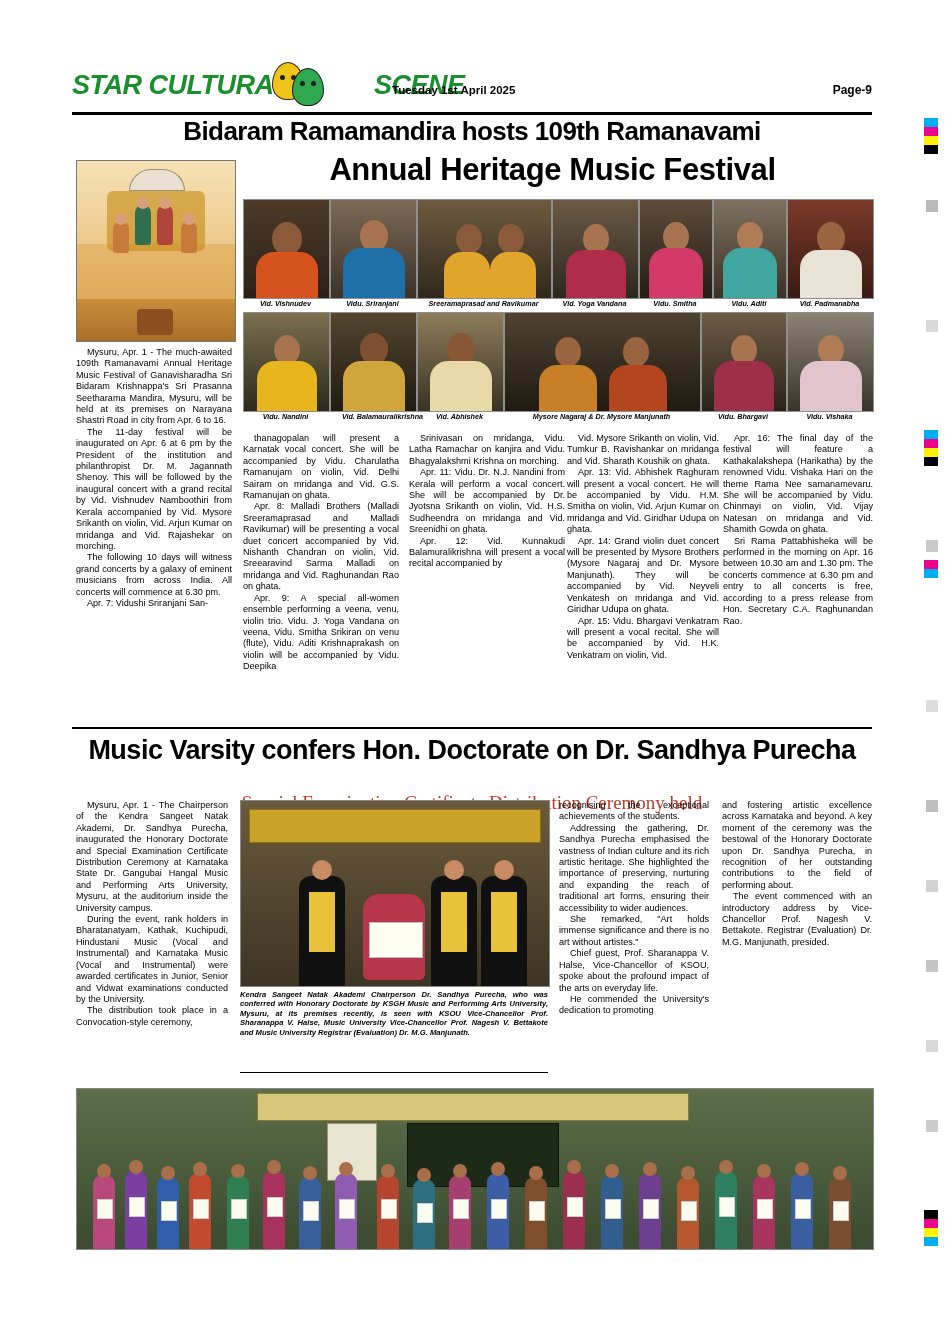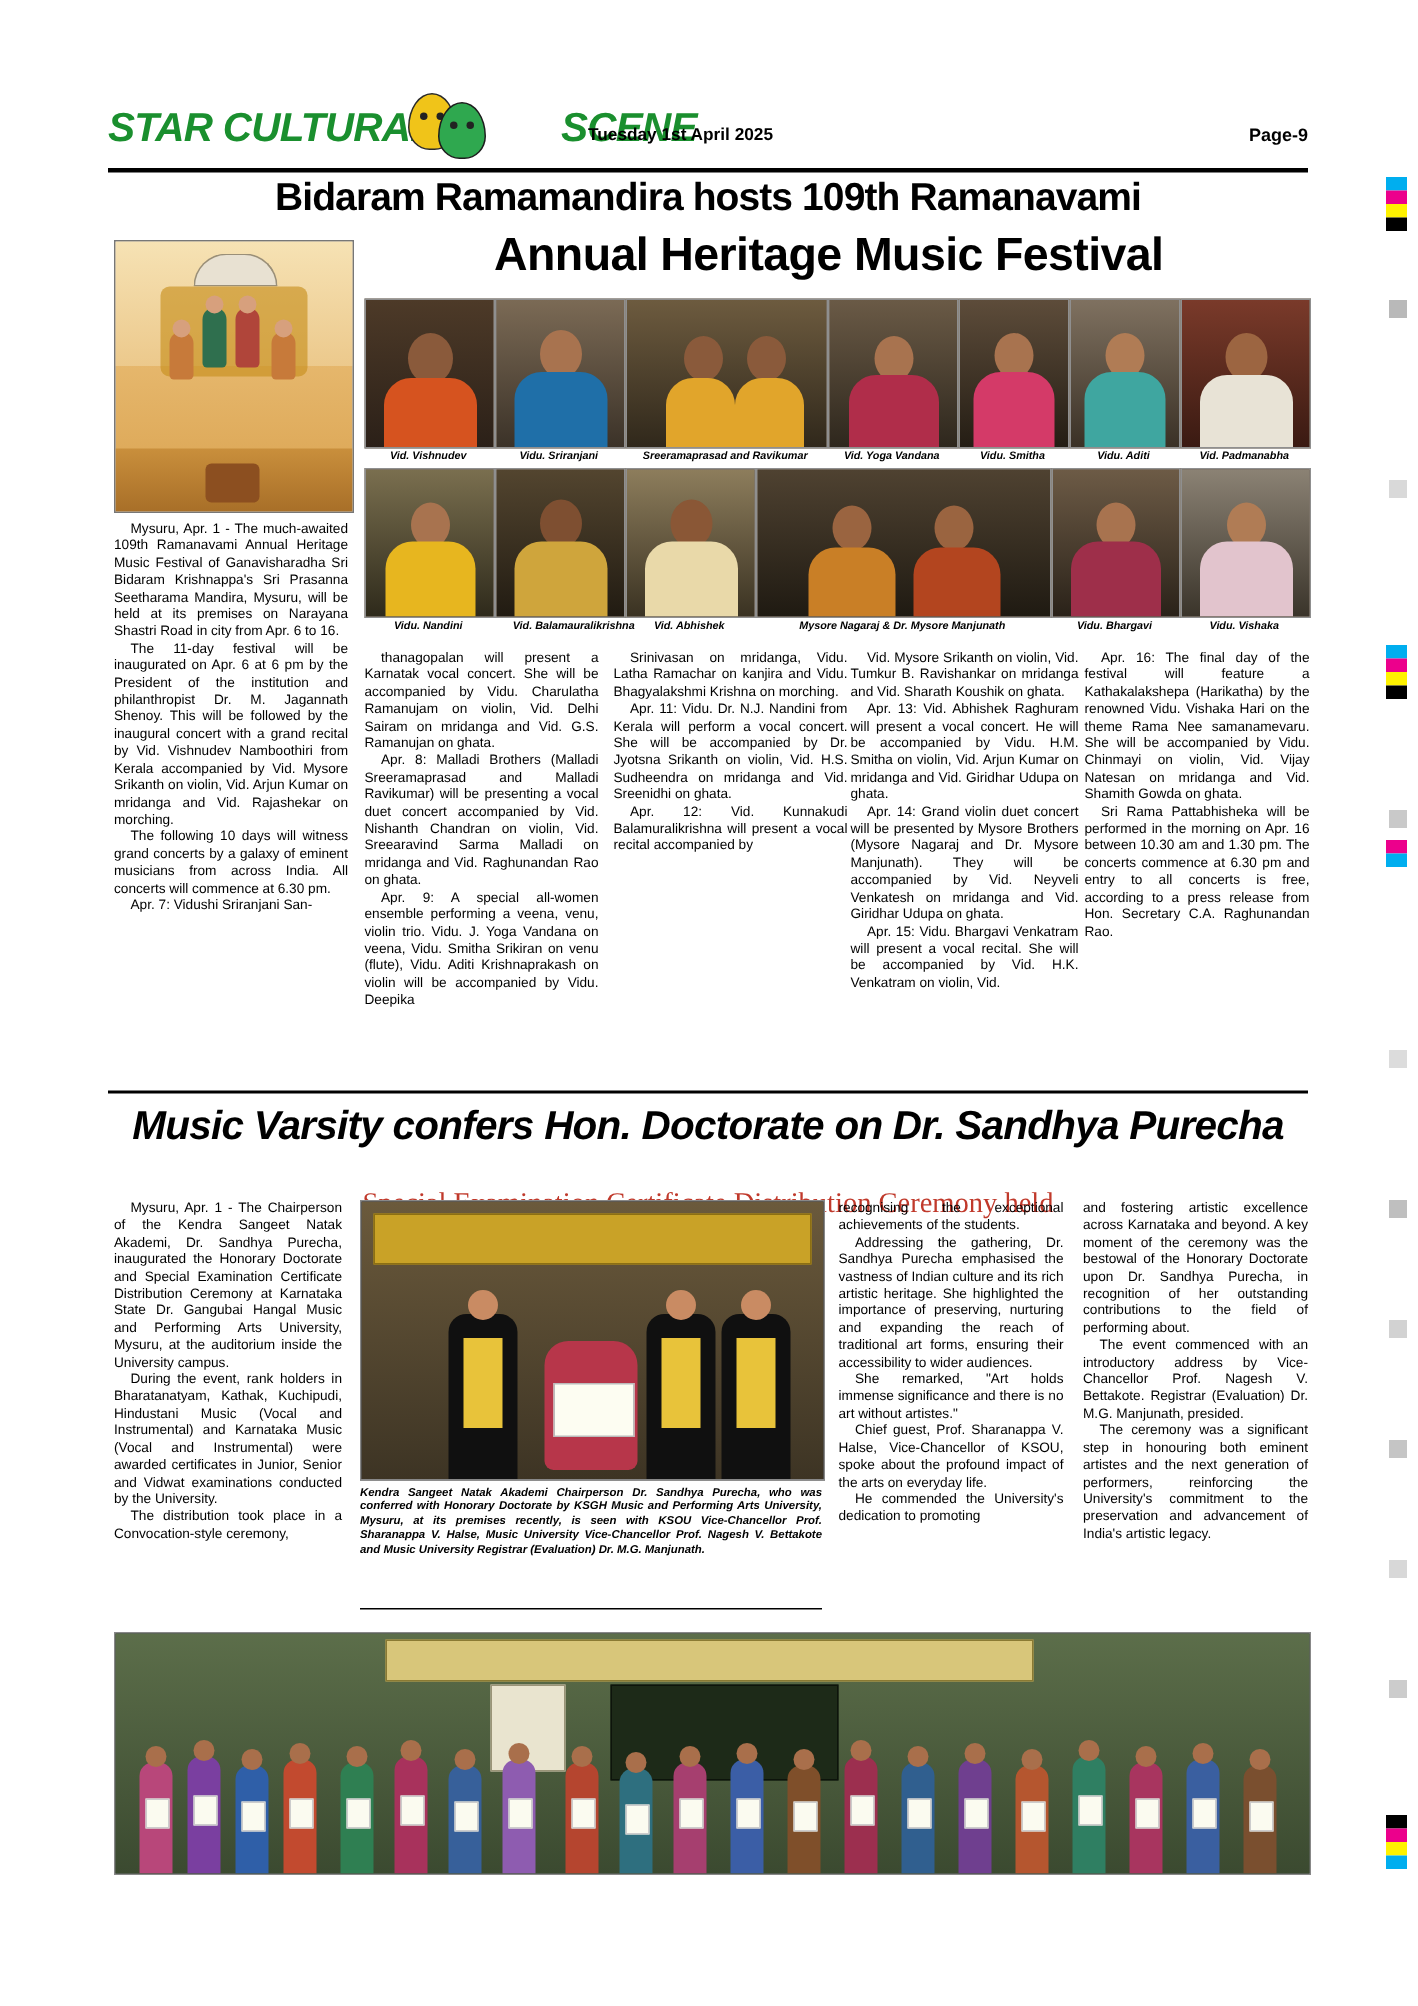--- a/index.html
+++ b/index.html
@@ -39,21 +39,21 @@
   .ph .head{position:absolute;left:50%;transform:translateX(-50%);border-radius:50%;background:#8a5a3b;}
   .ph .body{position:absolute;left:50%;transform:translateX(-50%);border-radius:18px 18px 0 0;}
   .cap{position:absolute;font-size:7.2px;font-weight:bold;font-style:italic;text-align:center;color:#000;}
 
   
   .col{position:absolute;font-size:9.1px;line-height:11.4px;text-align:justify;}
   .col p{margin:0 0 0 0;text-indent:11px;}
   .col p.noind{text-indent:0;}
 
   
-  .h3{position:absolute;left:72px;top:735px;width:800px;text-align:center;font-size:27px;font-weight:bold;letter-spacing:-0.5px;font-style:italic;}
+  .h3{position:absolute;left:72px;top:735px;width:800px;text-align:center;font-size:27px;font-weight:bold;letter-spacing:-0.5px;}
   .h4{position:absolute;left:72px;top:792px;width:800px;text-align:center;font-size:19px;color:#c0392b;font-family:Liberation Serif, serif;}
   .h3rule{position:absolute;left:72px;top:727px;width:800px;height:2px;background:#000;}
 
   .photo2{position:absolute;left:240px;top:800px;width:308px;height:185px;border:1px solid #888;overflow:hidden;background:#2b2b2b;}
   .photo2 .stage{position:absolute;inset:0;background:linear-gradient(#6b5a3c,#3d3424);}
   .photo2 .banner{position:absolute;left:8px;top:8px;right:8px;height:32px;background:#c9a227;border:1px solid #8c6f12;}
   .photo2 .gown{position:absolute;bottom:0;width:46px;height:110px;background:#101010;border-radius:12px 12px 0 0;}
   .photo2 .gown i{position:absolute;left:50%;transform:translateX(-50%);top:-16px;width:20px;height:20px;border-radius:50%;background:#c98b63;}
   .photo2 .sash{position:absolute;top:16px;left:50%;transform:translateX(-50%);width:26px;height:60px;background:#e8c33a;}
   .photo2 .sitter{position:absolute;left:122px;bottom:6px;width:62px;height:86px;background:#b7364a;border-radius:16px 16px 6px 6px;}
@@ -279,21 +279,20 @@
     <p class="noind">recognising the exceptional achievements of the students.</p>
     <p>Addressing the gathering, Dr. Sandhya Purecha emphasised the vastness of Indian culture and its rich artistic heritage. She highlighted the importance of preserving, nurturing and expanding the reach of traditional art forms, ensuring their accessibility to wider audiences.</p>
     <p>She remarked, "Art holds immense significance and there is no art without artistes."</p>
     <p>Chief guest, Prof. Sharanappa V. Halse, Vice-Chancellor of KSOU, spoke about the profound impact of the arts on everyday life.</p>
     <p>He commended the University's dedication to promoting</p>
   </div>
 
   <div class="col" style="left:722px;top:800px;width:150px;">
     <p class="noind">and fostering artistic excellence across Karnataka and beyond. A key moment of the ceremony was the bestowal of the Honorary Doctorate upon Dr. Sandhya Purecha, in recognition of her outstanding contributions to the field of performing about.</p>
     <p>The event commenced with an introductory address by Vice-Chancellor Prof. Nagesh V. Bettakote. Registrar (Evaluation) Dr. M.G. Manjunath, presided.</p>
-    <p>The ceremony was a significant step in honouring both eminent artistes and the next generation of performers, reinforcing the University's commitment to the preservation and advancement of India's artistic legacy.</p>
   </div>
 
   <div class="photo3">
     <div class="wall"></div>
     <div class="bannerTop"></div>
     <div class="crest"></div>
     <div class="screen"></div>
     <div class="person" style="left:16px;height:74px;background:#b8477a;">
         <i></i>
       </div>

